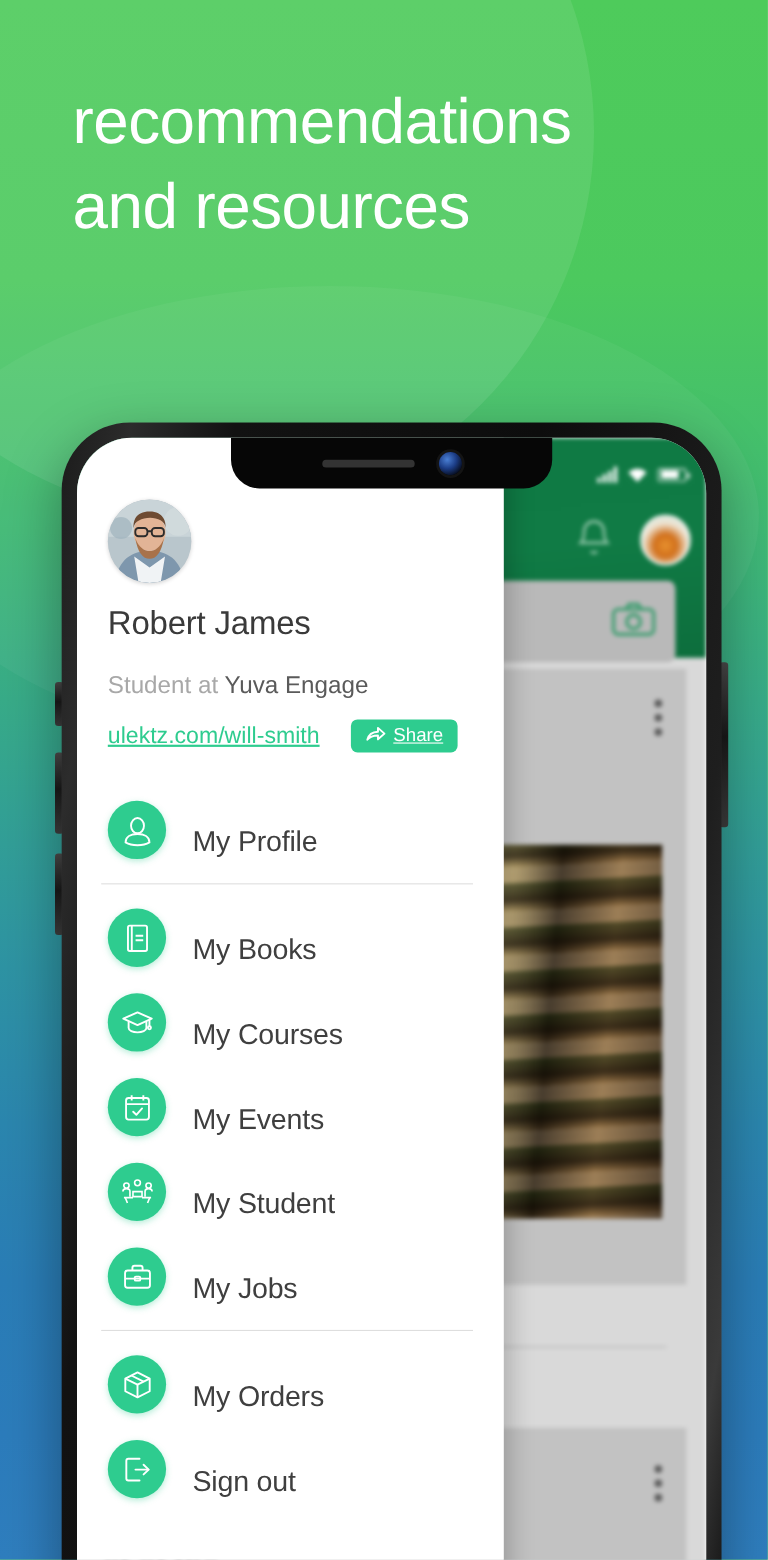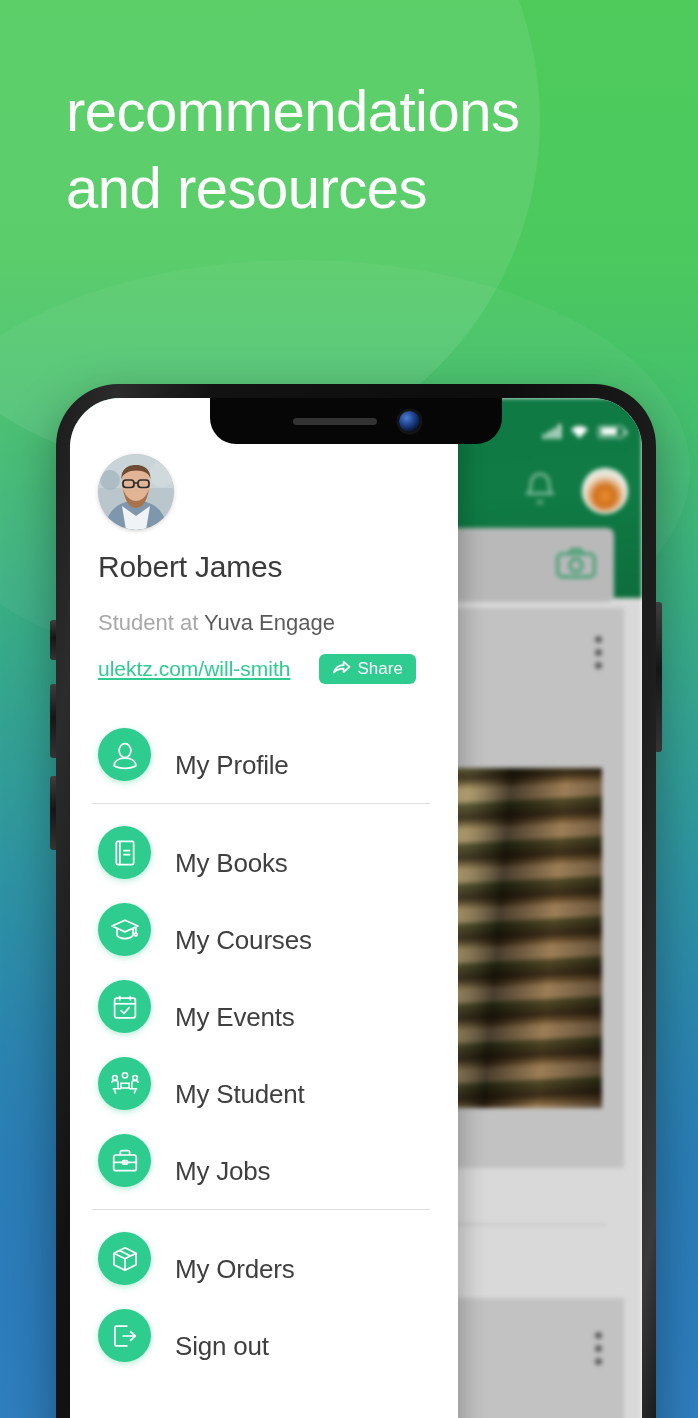--- a/index.html
+++ b/index.html
@@ -189,21 +189,21 @@
     margin-top:18px; display:flex; align-items:center; gap:28px;
   }
   #profile-link {
     color:#2ECC8F; font-size:21px;
   }
   #share-button {
     background:#2ECC8F; color:#fff;
     border:none; border-radius:6px;
     height:30px; padding:0 13px;
     display:inline-flex; align-items:center; gap:7px;
-    font-size:17px; font-family:inherit; cursor:pointer;
+    font-size:17px; font-family:inherit; cursor:pointer;text-decoration:underline;
   }
 
   #menu { margin-top:32px; }
   .menu-item {
     display:flex; align-items:flex-end;
     gap:24px;
     padding:12px 0 12px 28px;
     cursor:pointer;
   }
   .menu-icon {

